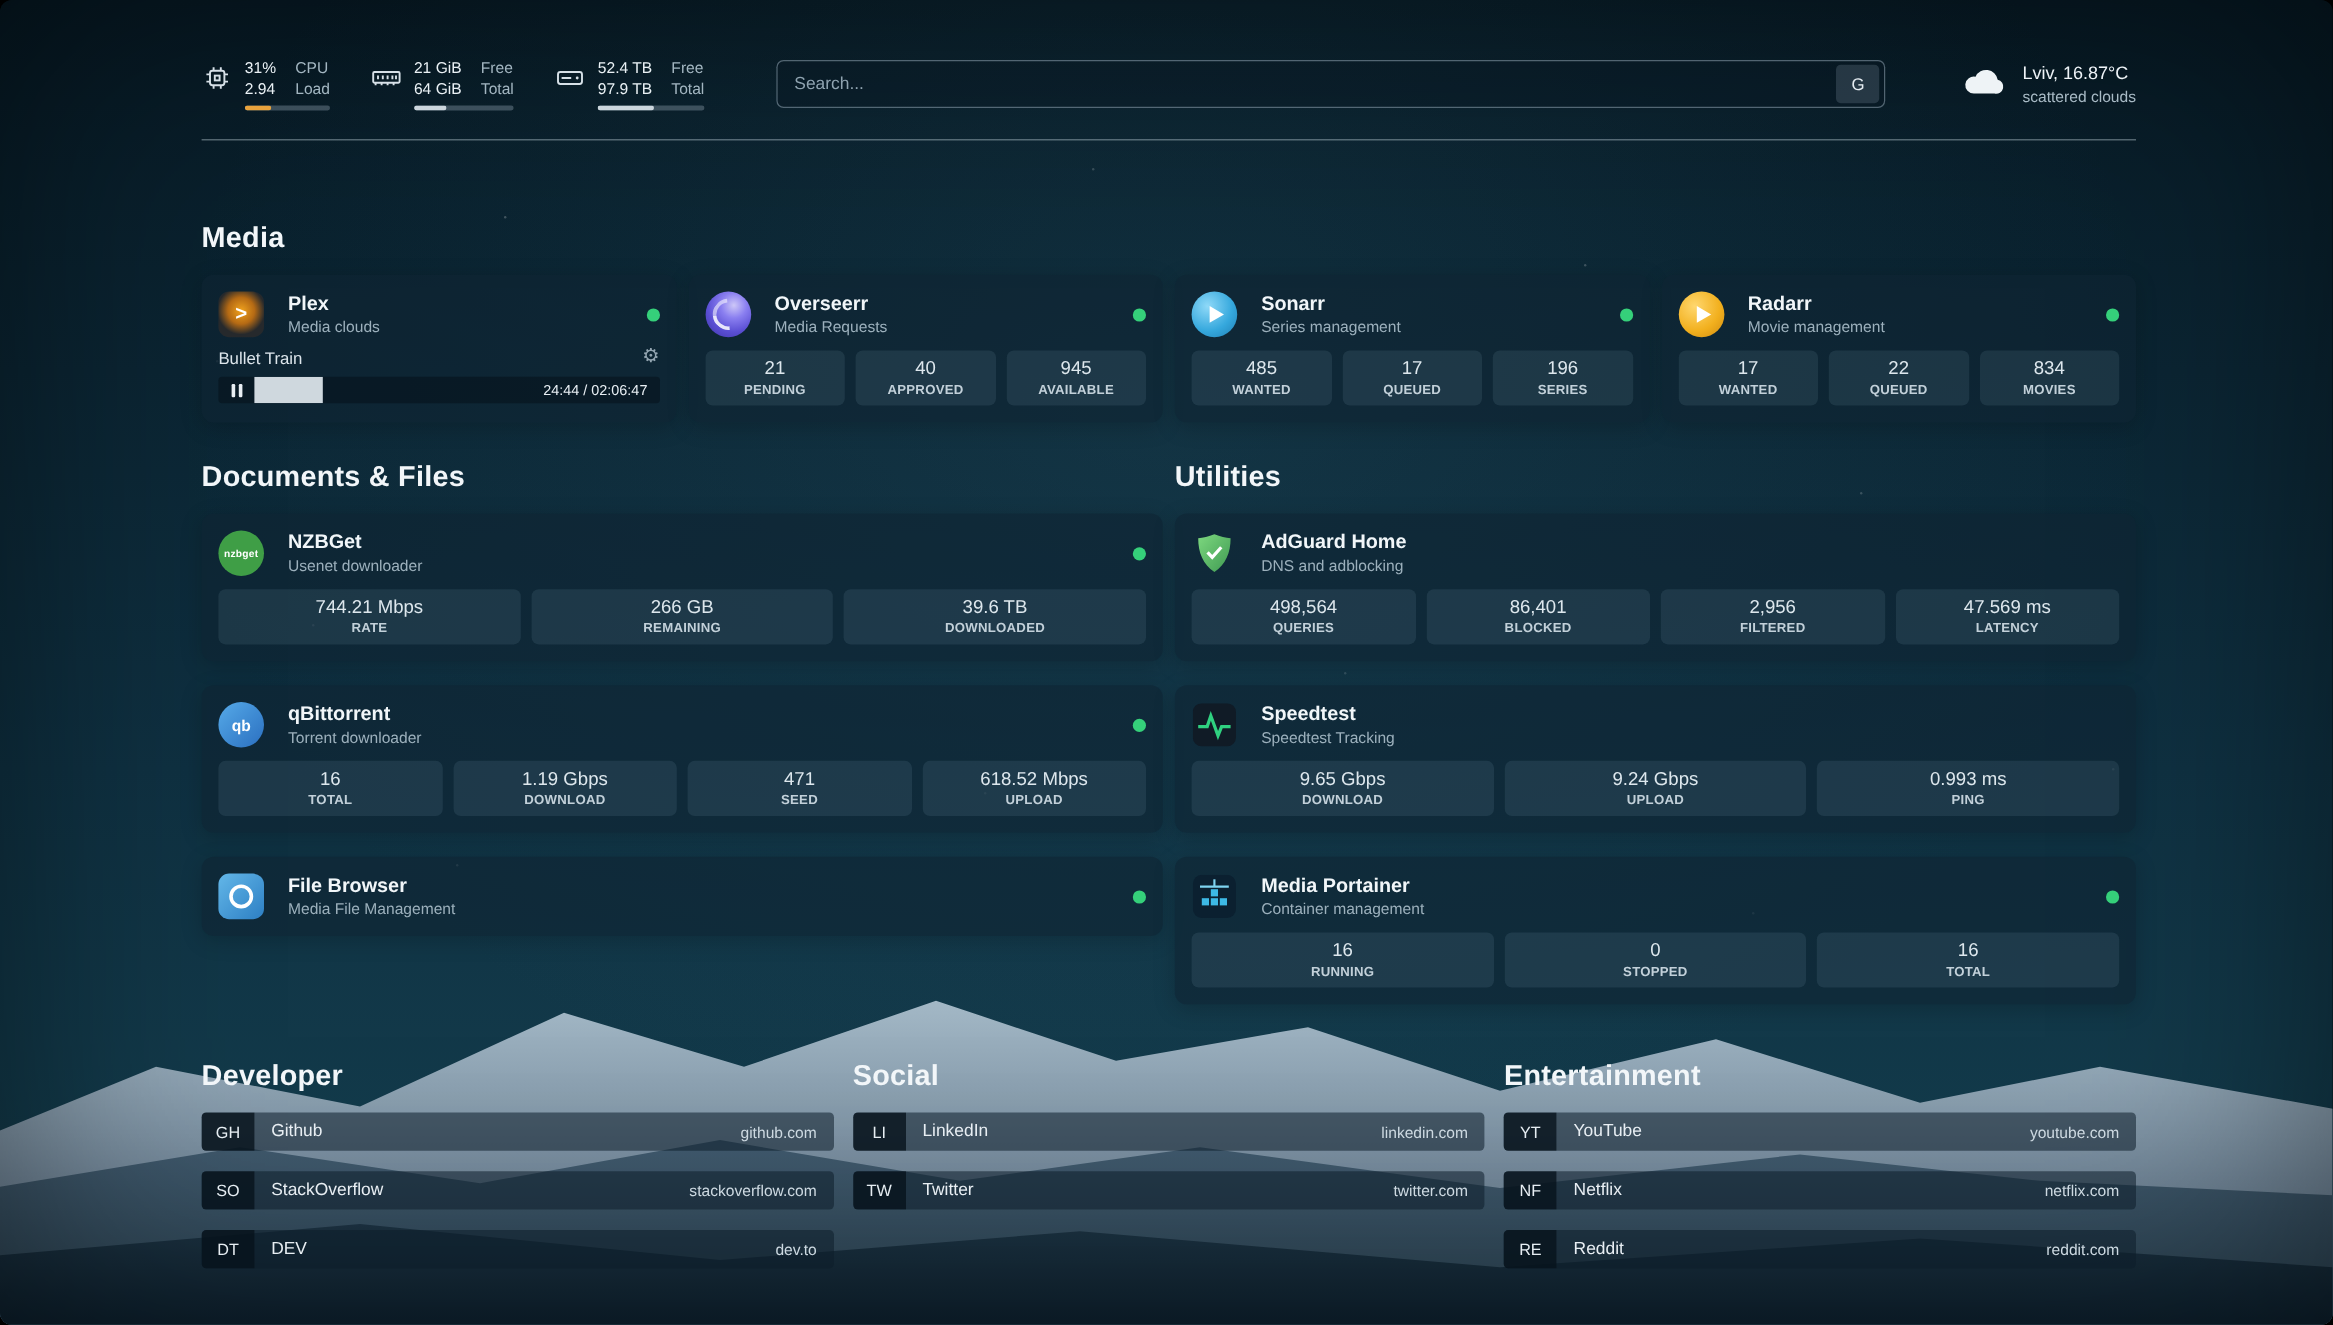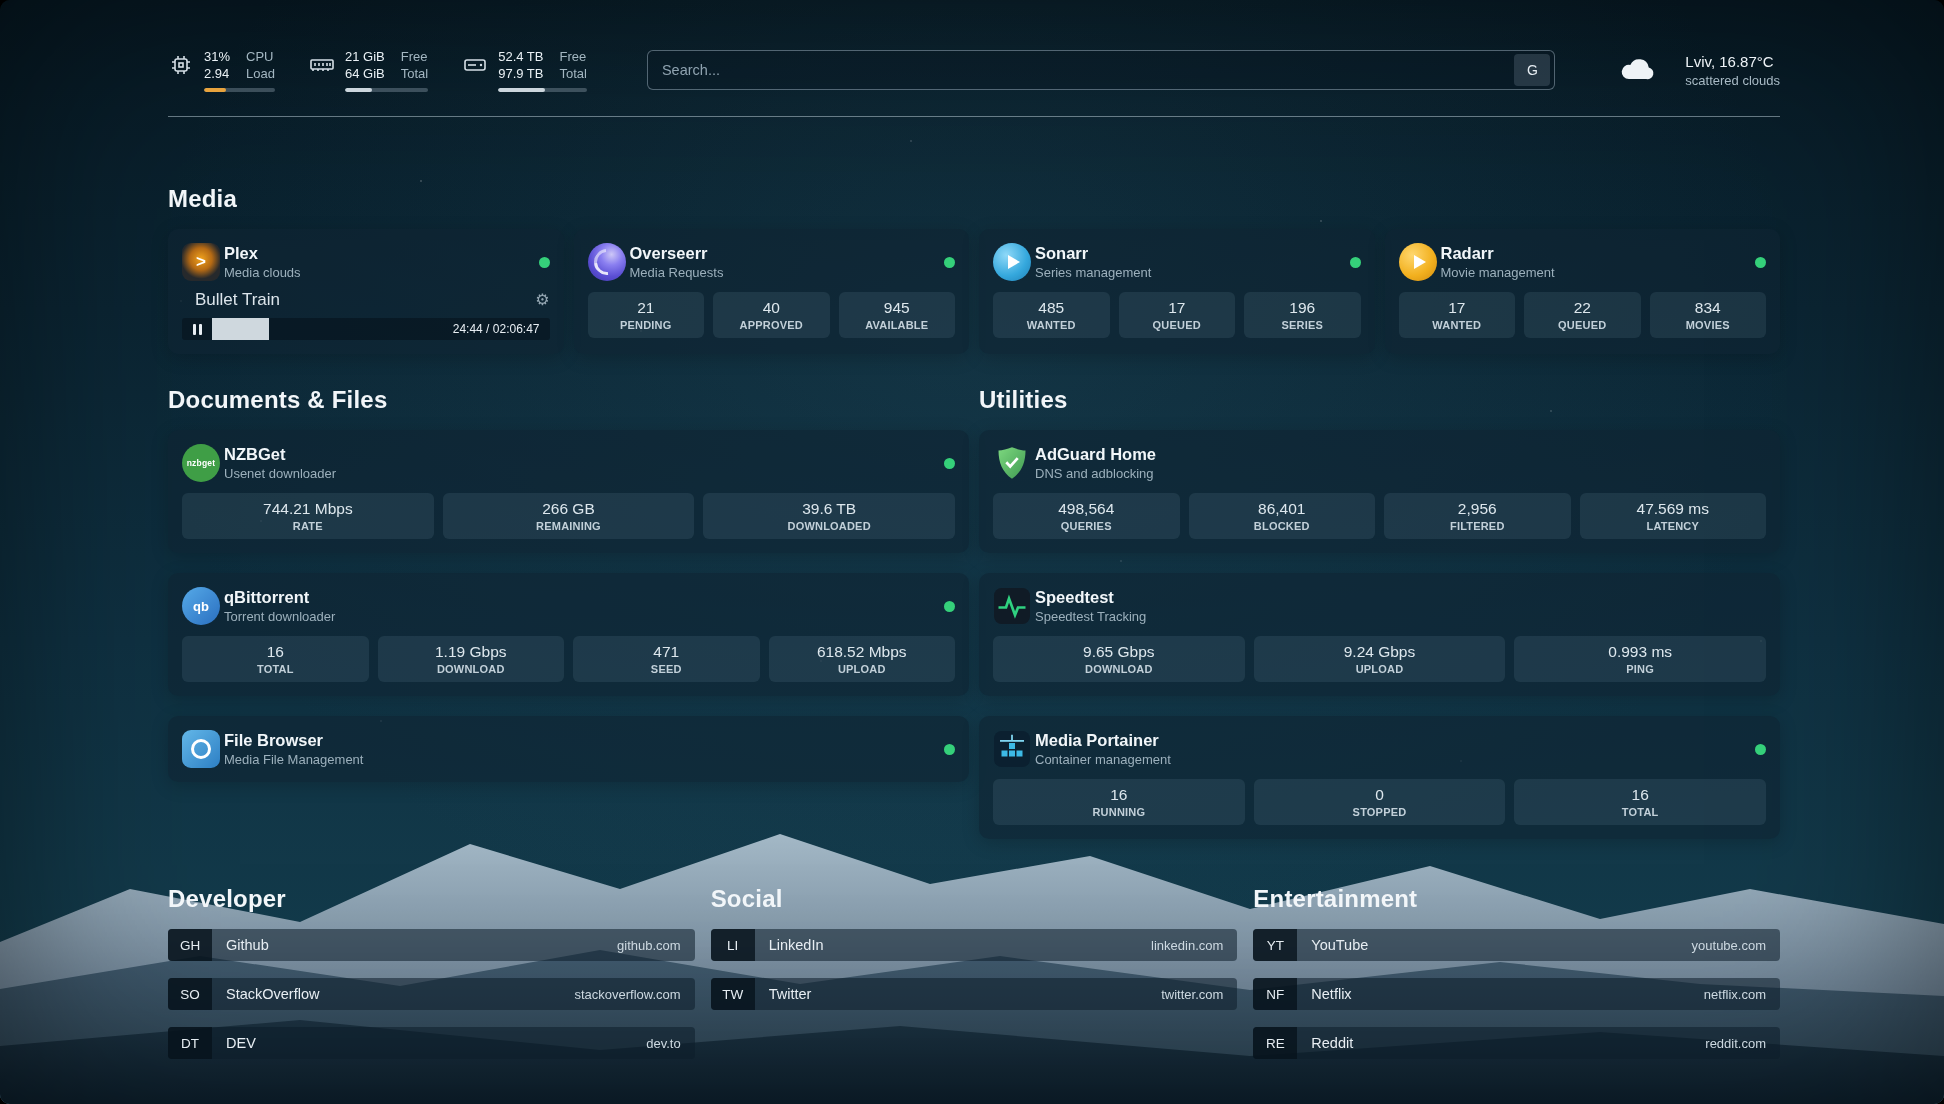--- a/index.html
+++ b/index.html
@@ -30,50 +30,50 @@
   .fill-ram { width:33%; background:#ccd6dd; }
   .fill-disk { width:53%; background:#ccd6dd; }
 
   .searchbar { flex:1; display:flex; align-items:center; height:40px; margin:0 26px;
     border:1px solid rgba(195,215,230,.4); border-radius:6px; background:rgba(8,24,34,.35); padding:0 4px 0 14px; }
   .searchbar input { flex:1; background:transparent; border:none; outline:none; color:#e2eaf0; font-size:14.5px; font-family:"Liberation Sans",sans-serif; }
   .searchbar input::placeholder { color:#8fa3b0; }
   .g-btn { width:36px; height:32px; border-radius:4px; background:rgba(200,220,235,.16); color:#e6edf2;
     font-size:14px; display:flex; align-items:center; justify-content:center; cursor:pointer; }
 
-  .weather { display:flex; align-items:center; gap:28px; }
+  .weather { display:flex; align-items:center; gap:12px; }
   .weather .loc { font-size:15px; color:#eef3f7; line-height:20px; }
   .weather .cond { font-size:13px; color:#a8bac5; line-height:17px; }
 
   .divider { margin-top:16px; height:1px; background:rgba(215,232,242,.45); }
 
   
   .section-title { font-size:24px; font-weight:600; color:#f2f6f9; letter-spacing:.2px; margin-bottom:16px; }
   .mt-lg { margin-top:68px; } .mt-md { margin-top:32px; } 
   .media-grid { display:grid; grid-template-columns:repeat(4,1fr); gap:10px; }
   .two-col { display:grid; grid-template-columns:1fr 1fr; gap:10px; align-items:start; }
   .col .card + .card { margin-top:20px; }
 
   .card { background:rgba(14,36,50,.62); border-radius:10px; padding:14px; position:relative;
     box-shadow:0 4px 18px rgba(0,0,0,.18); cursor:pointer; }
-  .card-head { display:flex; align-items:center; gap:4px; }
+  .card-head { display:flex; align-items:center; gap:20px; }
   .head-text { display:flex; flex-direction:column; }
   .app-name { font-size:16.5px; font-weight:600; color:#f1f6f9; line-height:21px; }
   .app-sub { font-size:13px; color:#9cb0bc; line-height:17px; }
   .status-dot { width:11px; height:11px; border-radius:50%; background:#35d07a; margin-left:auto; align-self:center; flex:none; }
 
   .stats { display:grid; gap:9px; margin-top:11px; }
   .cols-3 { grid-template-columns:repeat(3,1fr); } .cols-4 { grid-template-columns:repeat(4,1fr); }
   .stat { background:rgba(170,205,230,.10); border-radius:6px; text-align:center; padding:6px 20px 5px; }
   .stat-v { font-size:15.5px; color:#dde7ed; line-height:20px; }
   .stat-l { font-size:11px; font-weight:700; color:#c2d0d9; line-height:15px; letter-spacing:.2px; }
 
   
   .np-row { display:flex; align-items:center; margin-top:9px; }
-  .np-title { font-size:17px; color:#dce5eb;margin-left:13px; }
+  .np-title { font-size:14px; color:#dce5eb; }
   .gear { margin-left:auto; color:#94a6b2; font-size:16px; line-height:16px; cursor:pointer; }
   .player { display:flex; align-items:center; margin-top:8px; height:22px; background:rgba(6,16,26,.55); border-radius:3px; position:relative; overflow:hidden; }
   .pause { width:30px; height:100%; display:flex; align-items:center; justify-content:center; gap:3px; cursor:pointer; flex:none; }
   .pause i { width:3px; height:11px; background:#e8eef3; border-radius:1px; }
   .ptrack { flex:1; height:100%; position:relative; }
   .pfill { position:absolute; left:0; top:0; bottom:0; width:17%; background:#cfd8de; }
   .ptime { position:absolute; right:10px; top:0; line-height:22px; font-size:12px; color:#e8eef3; }
 
   
   .app-icon { width:38px; height:38px; flex:none; position:relative; display:flex; align-items:center; justify-content:center; }

